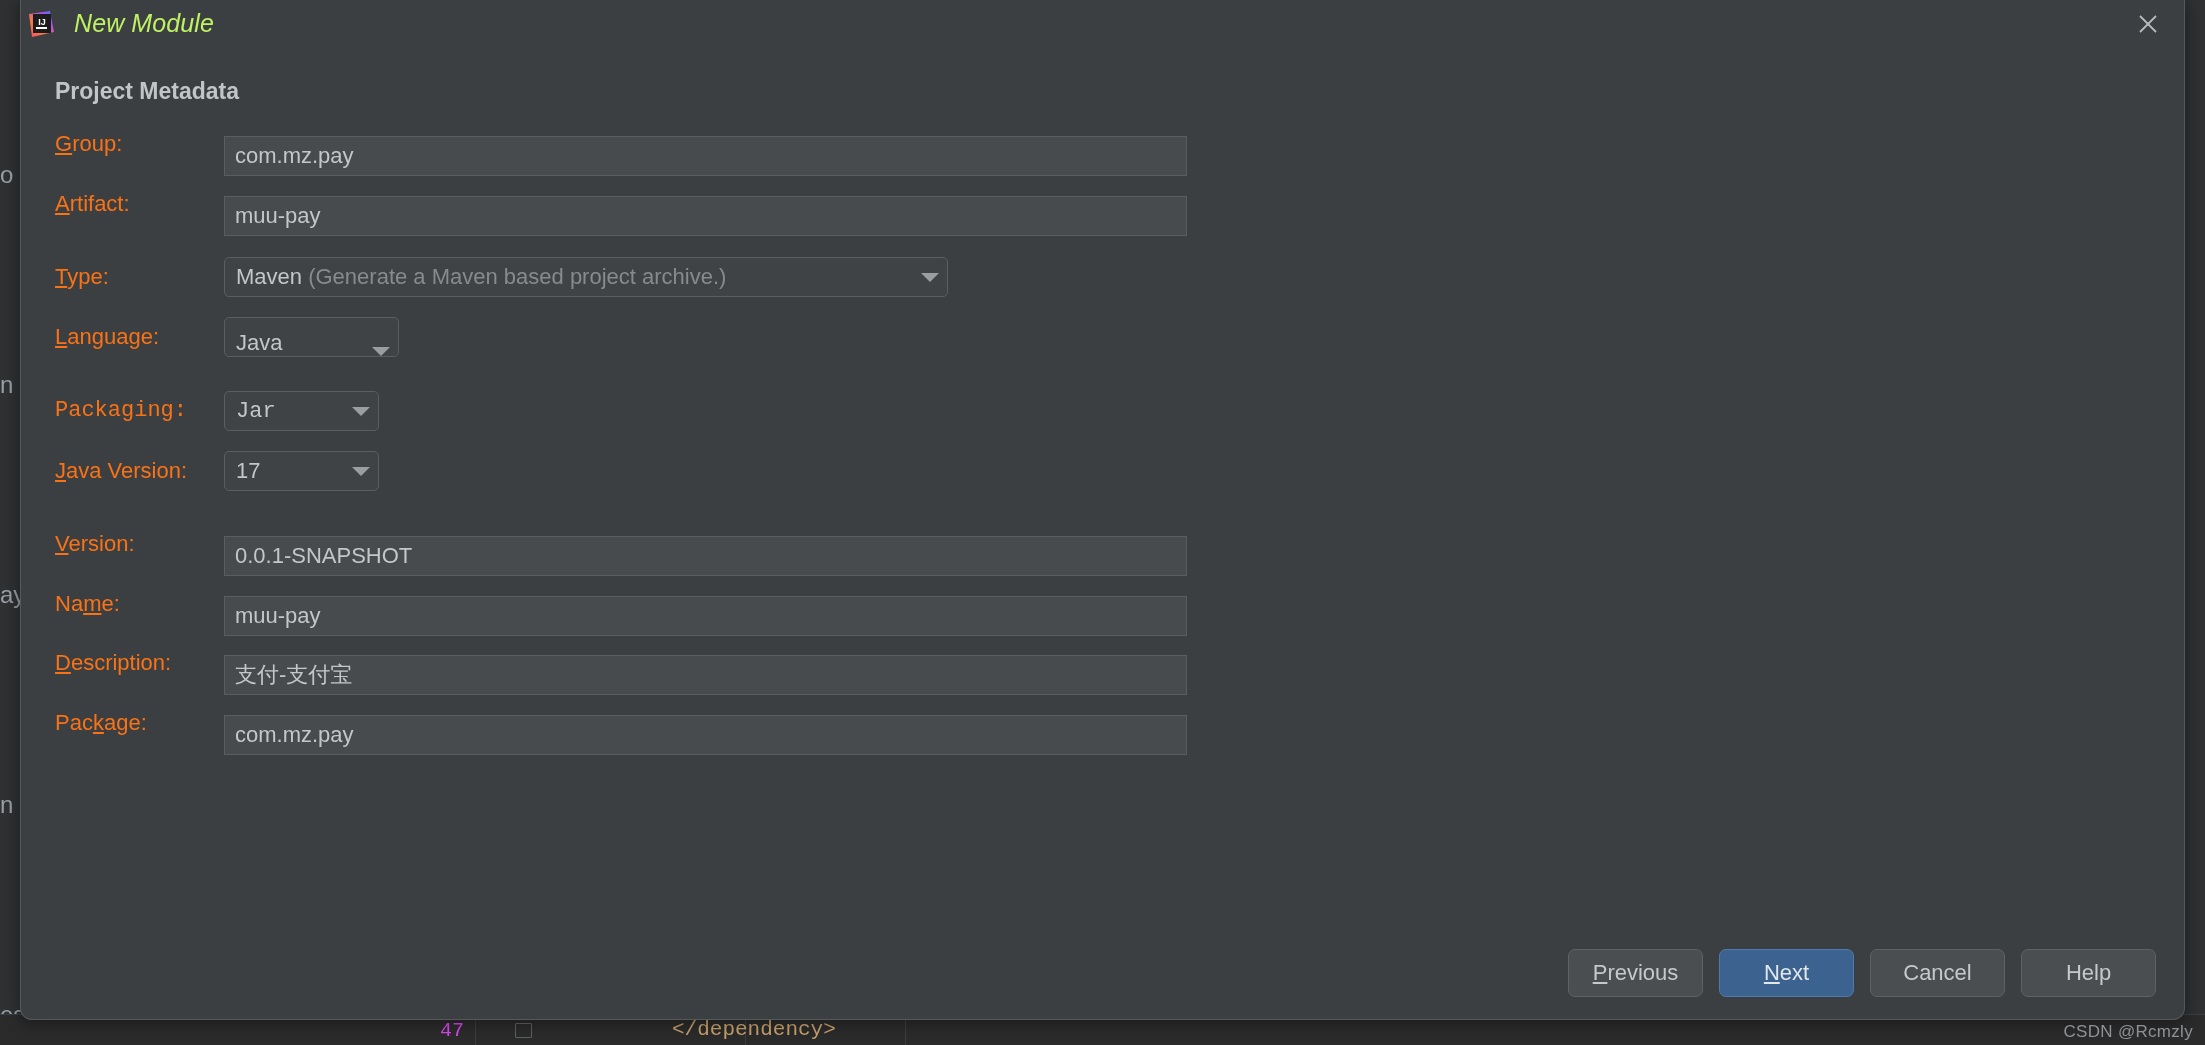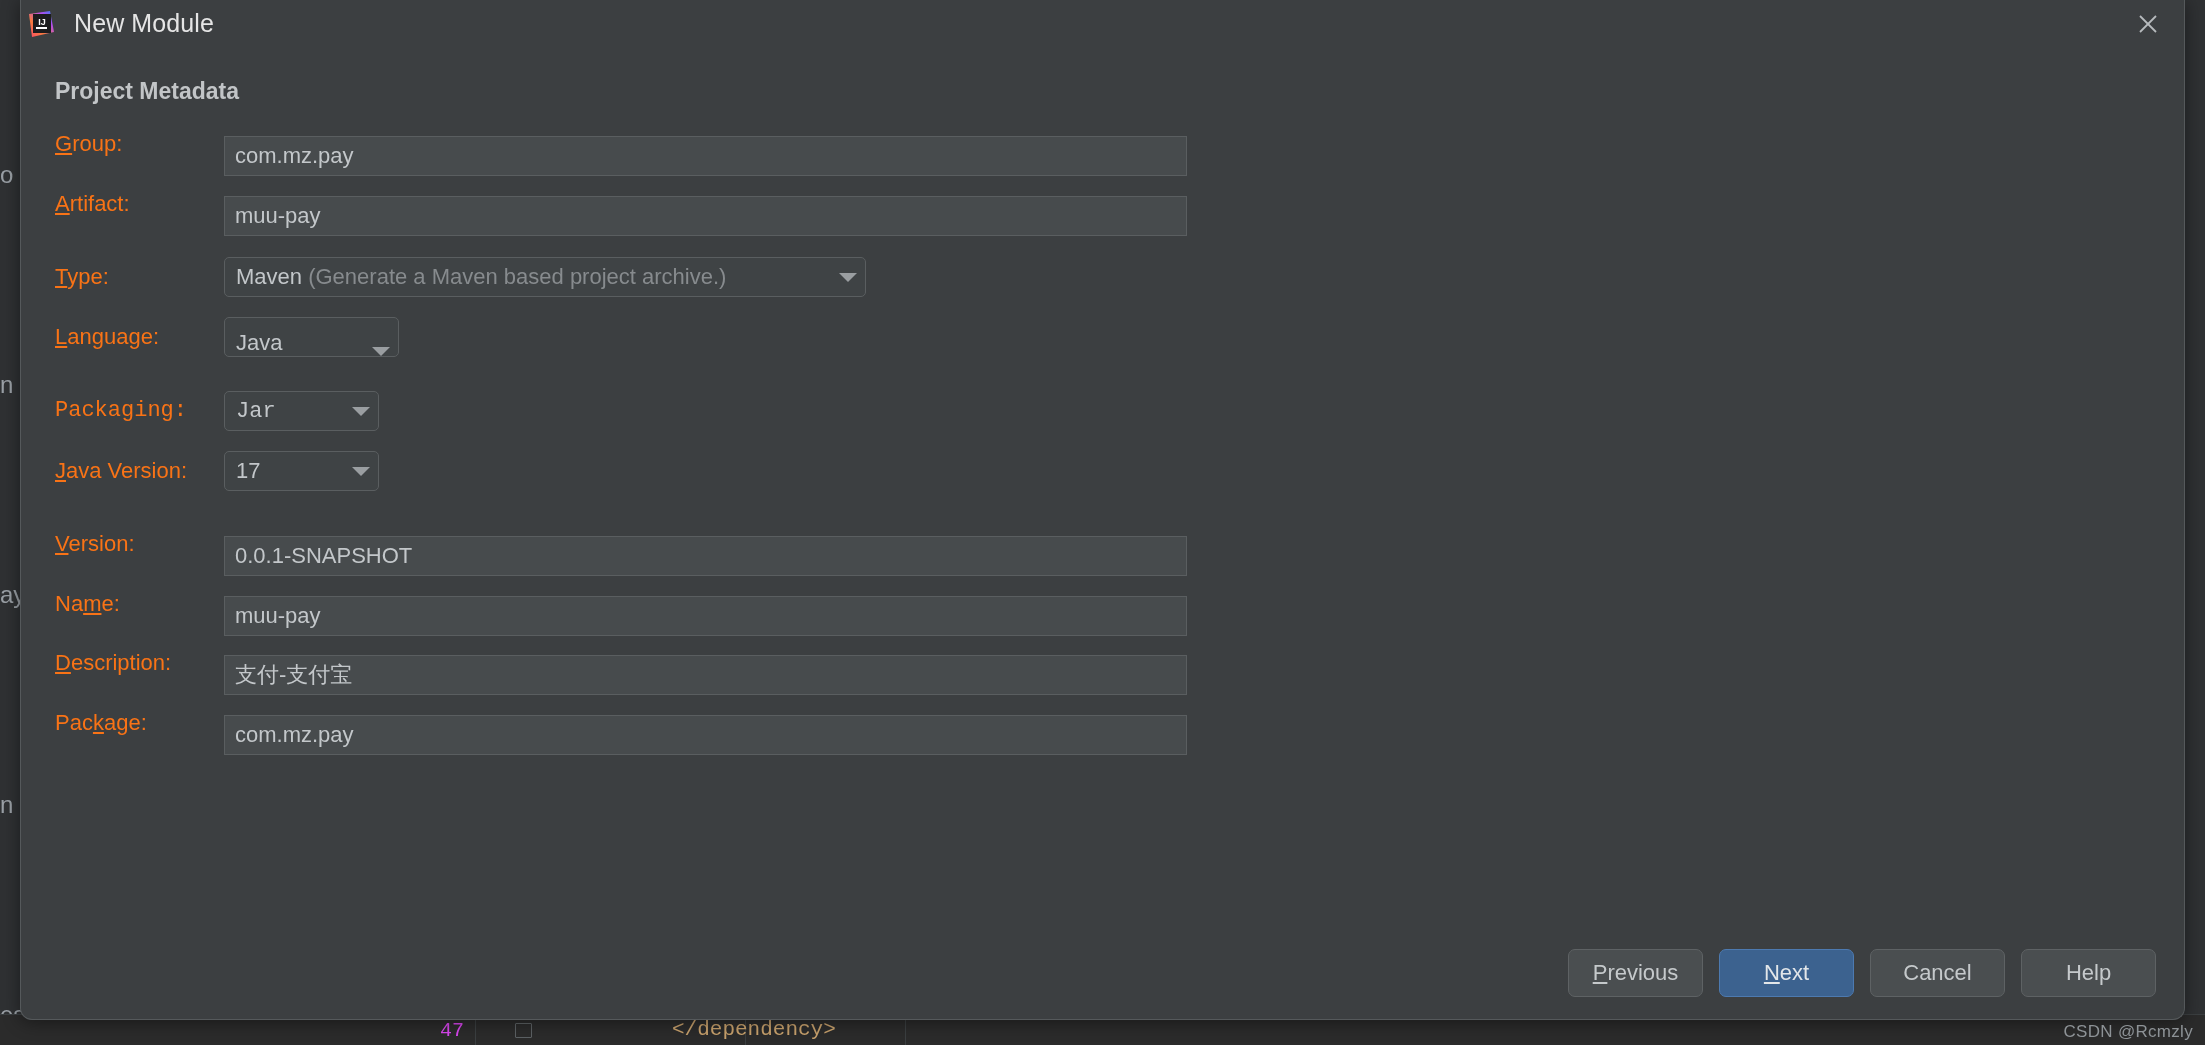--- a/index.html
+++ b/index.html
@@ -119,22 +119,23 @@
     left: 5px;
     top: 9px;
     width: 30px;
     height: 30px;
   }
   #dialog-title {
     position: absolute;
     left: 53px;
     top: 9px;
     font-size: 25px;
-    color: #e5e5e5;
+    color: #bef264;
     letter-spacing: 0.1px;
+    font-style: italic;
   }
   #close-button {
     position: absolute;
     right: 14px;
     top: 4px;
     width: 44px;
     height: 40px;
     display: flex;
     align-items: center;
     justify-content: center;
@@ -213,21 +214,21 @@
   .combo .muted { color: #878b8e; }
   .combo .arrow {
     width: 0;
     height: 0;
     margin-left: 8px;
     border-left: 9px solid transparent;
     border-right: 9px solid transparent;
     border-top: 9px solid #9a9ea1;
     flex: none;
   }
-  .combo.type { width: 642px; }
+  .combo.type { width: 724px; }
   .combo.small-lang { width: 175px; align-items: flex-end; }
   .combo.small-pack { width: 155px; }
   .combo.small-jver { width: 155px; }
 
   
   #button-bar {
     position: absolute;
     right: 28px;
     bottom: 22px;
     display: flex;

